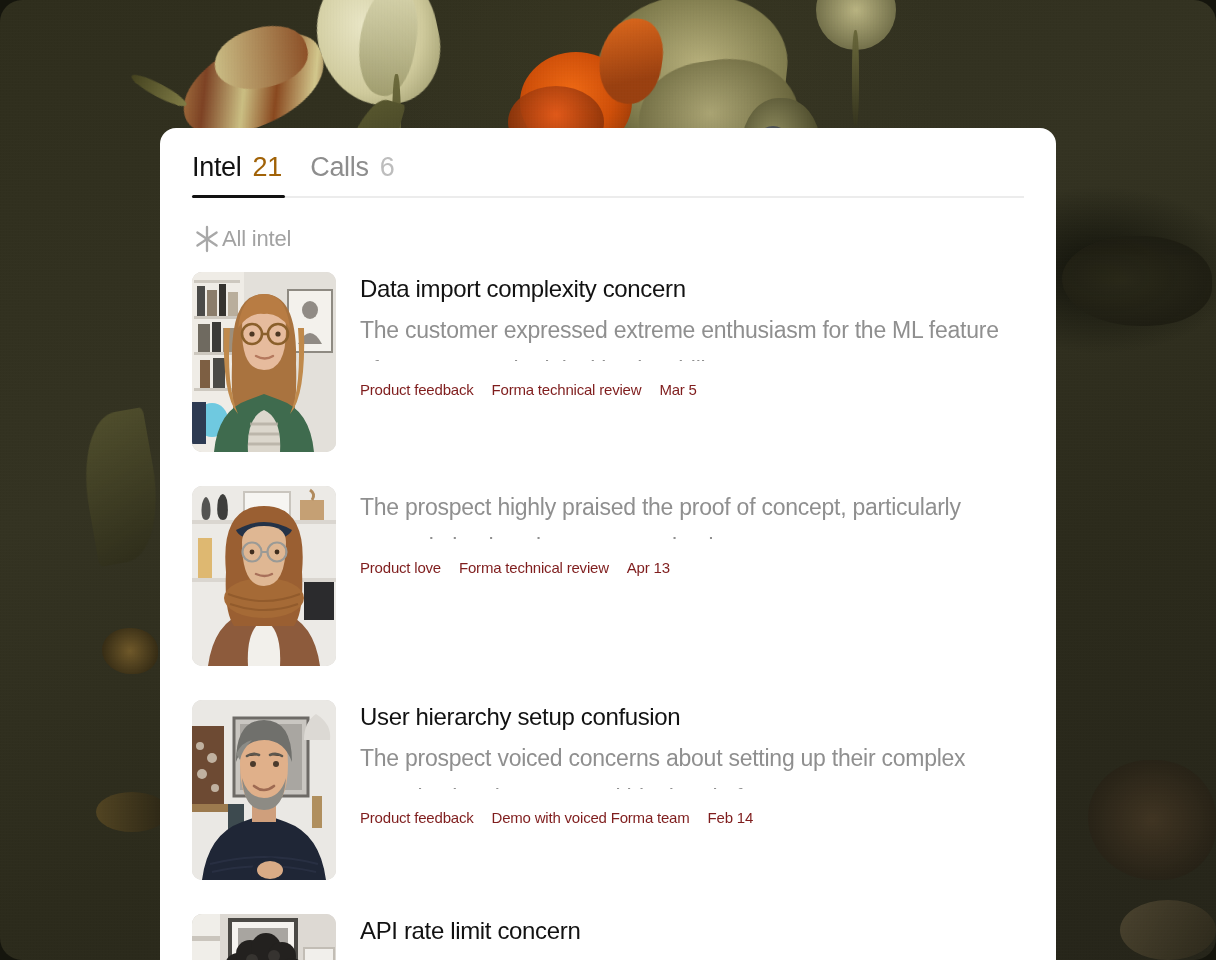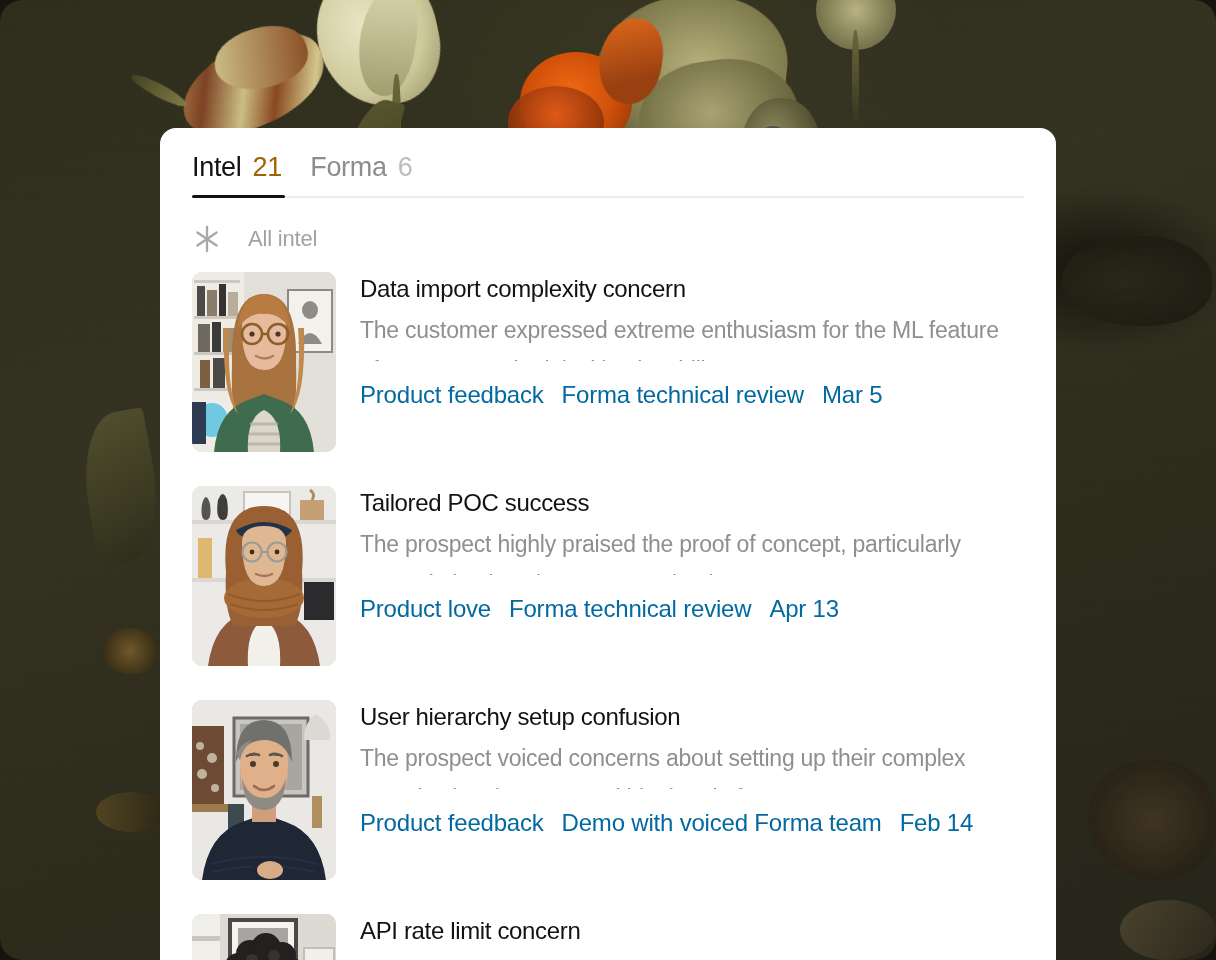--- a/index.html
+++ b/index.html
@@ -109,21 +109,21 @@
     width: 93px;
     height: 3px;
     background: #111111;
     border-radius: 2px;
   }
 
   
   .filter-row {
     display: flex;
     align-items: center;
-    gap: 26px;
+    gap: 0;
     padding: 26px 32px 18px 32px;
     cursor: pointer;
   }
   .sparkle-icon { width: 30px; height: 30px; display: block; flex: none; }
   .filter-label {
     font-size: 22px;
     color: #a2a2a2;
     letter-spacing: -.2px;
   }
 
@@ -164,22 +164,22 @@
     letter-spacing: -.25px;
     line-height: 1.73;
     max-height: 2.2em;
     overflow: hidden;
     display: -webkit-box;
     -webkit-line-clamp: 2;
     -webkit-box-orient: vertical;
   }
   .intel-meta {
     margin-top: 20px;
-    font-size: 24px;
-    color: #0369a1;
+    font-size: 15px;
+    color: #7f1d1d;
     letter-spacing: -.2px;
     display: flex;
     gap: 18px;
     flex-wrap: nowrap;
   }
   .meta-chip { white-space: nowrap; }
 </style>
 </head>
 <body>
 
@@ -220,21 +220,21 @@
 </div>
 
 <div class="panel">
 
   <div class="tabs">
     <button class="tab active">
       <span class="tab-label">Intel</span>
       <span class="tab-count">21</span>
     </button>
     <button class="tab inactive">
-      <span class="tab-label">Forma</span>
+      <span class="tab-label">Calls</span>
       <span class="tab-count">6</span>
     </button>
     <div class="tabs-rule"></div>
     <div class="tabs-active-bar"></div>
   </div>
 
   <div class="filter-row">
     <span class="sparkle-icon-wrap">
       <svg class="sparkle-icon" viewBox="0 0 30 30" aria-hidden="true">
         <g stroke="#a8a8a8" stroke-width="2.3" stroke-linecap="round">
@@ -359,21 +359,20 @@
             <circle cx="60" cy="66" r="9.5"></circle>
             <circle cx="85" cy="66" r="9.5"></circle>
             <line x1="69.5" y1="66" x2="75.5" y2="66"></line>
           </g>
           <ellipse cx="60" cy="66" rx="2.4" ry="2.4" fill="#3f2d1e"></ellipse>
           <ellipse cx="85" cy="66" rx="2.4" ry="2.4" fill="#3f2d1e"></ellipse>
           <path d="M64 88 q9 4 16 0" stroke="#a8705a" stroke-width="2.4" fill="none" stroke-linecap="round"></path>
         </svg>
       </div>
       <div class="intel-body">
-        <div class="intel-title">Tailored POC success</div>
         <div class="intel-desc">The prospect highly praised the proof of concept, particularly appreciating how it was customized to t...</div>
         <div class="intel-meta">
           <span class="meta-chip">Product love</span>
           <span class="meta-chip">Forma technical review</span>
           <span class="meta-chip">Apr 13</span>
         </div>
       </div>
     </div>
 
     <div class="intel-item">

